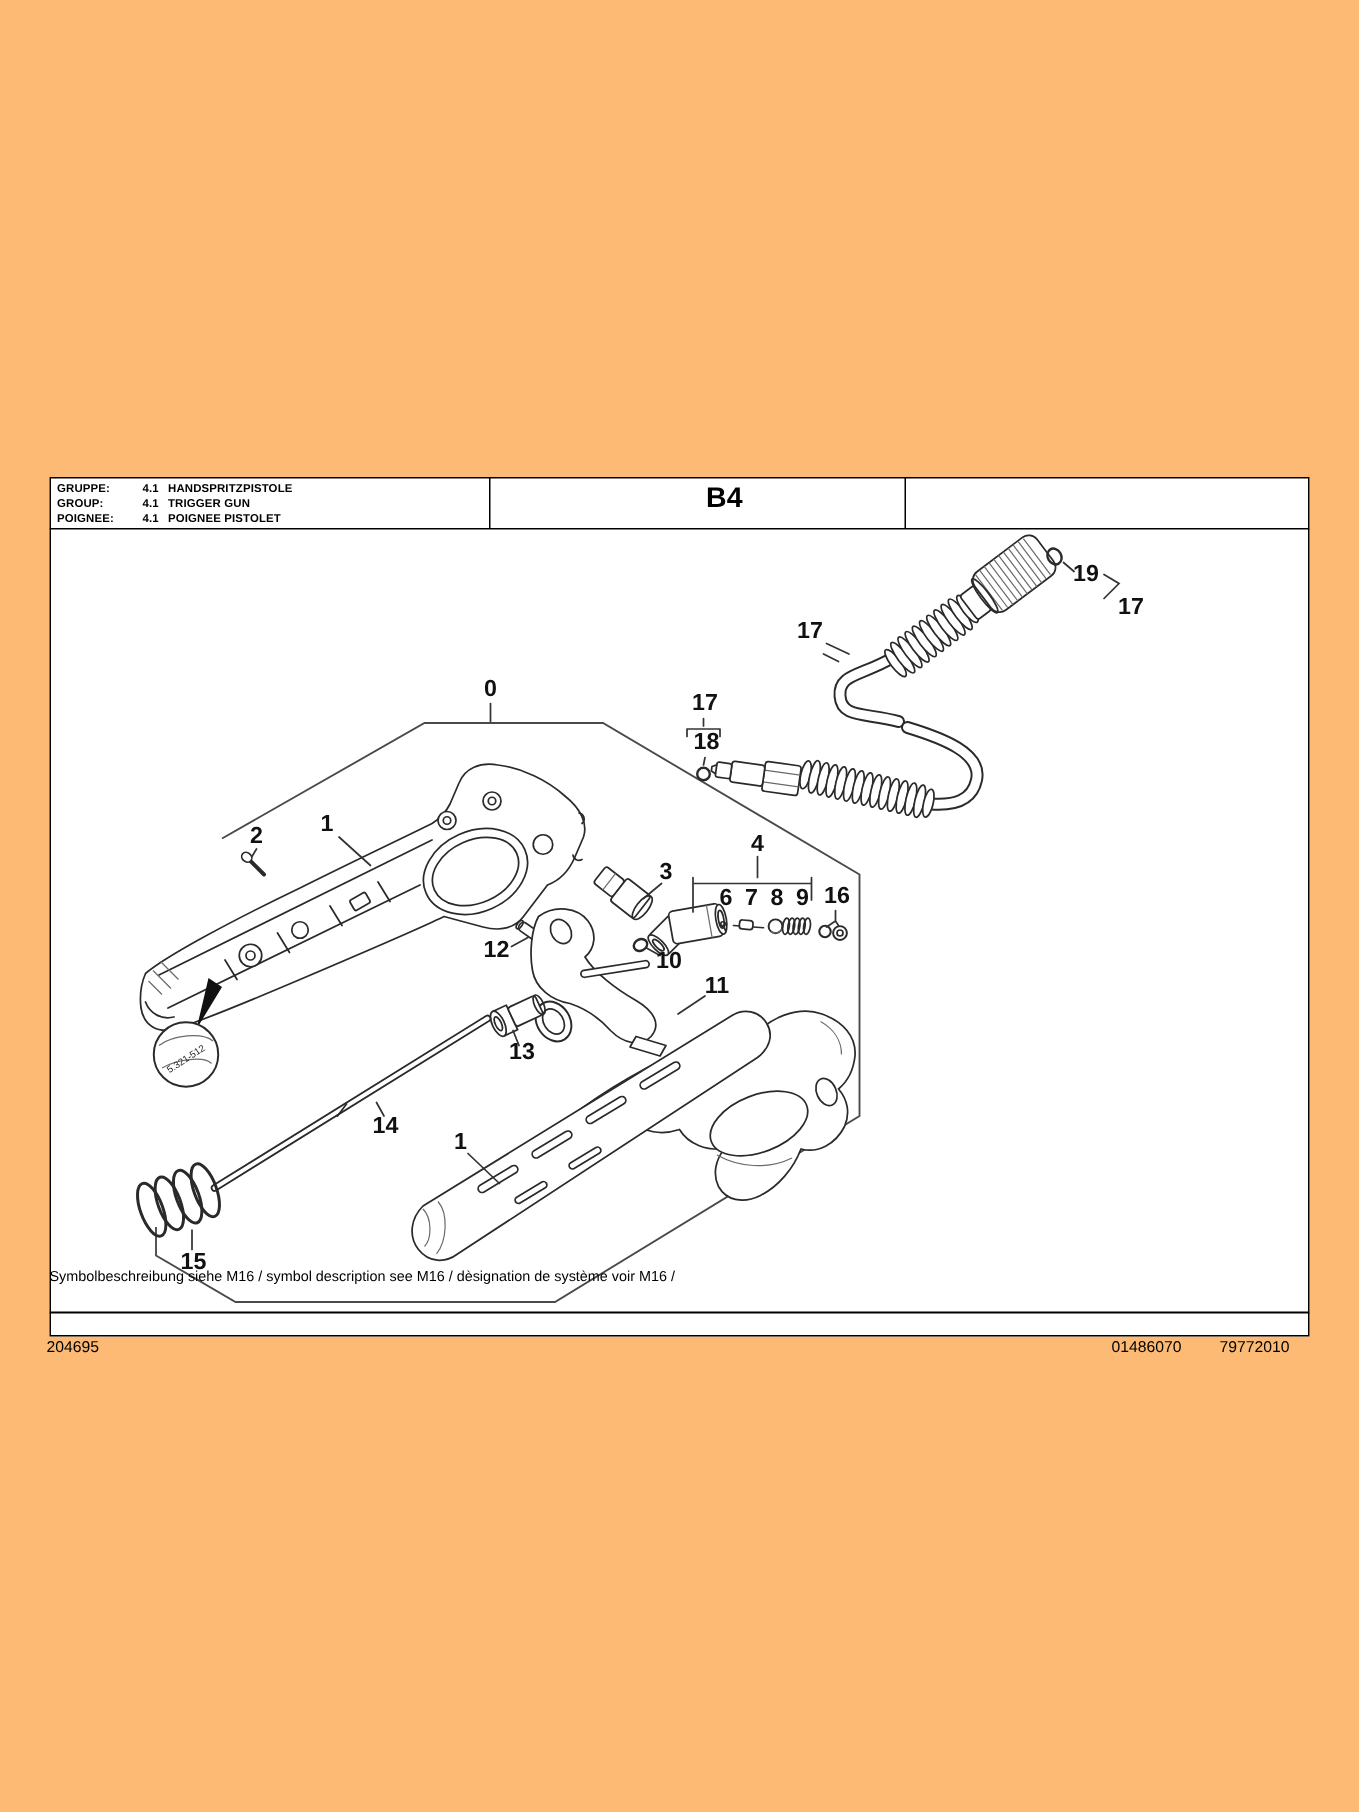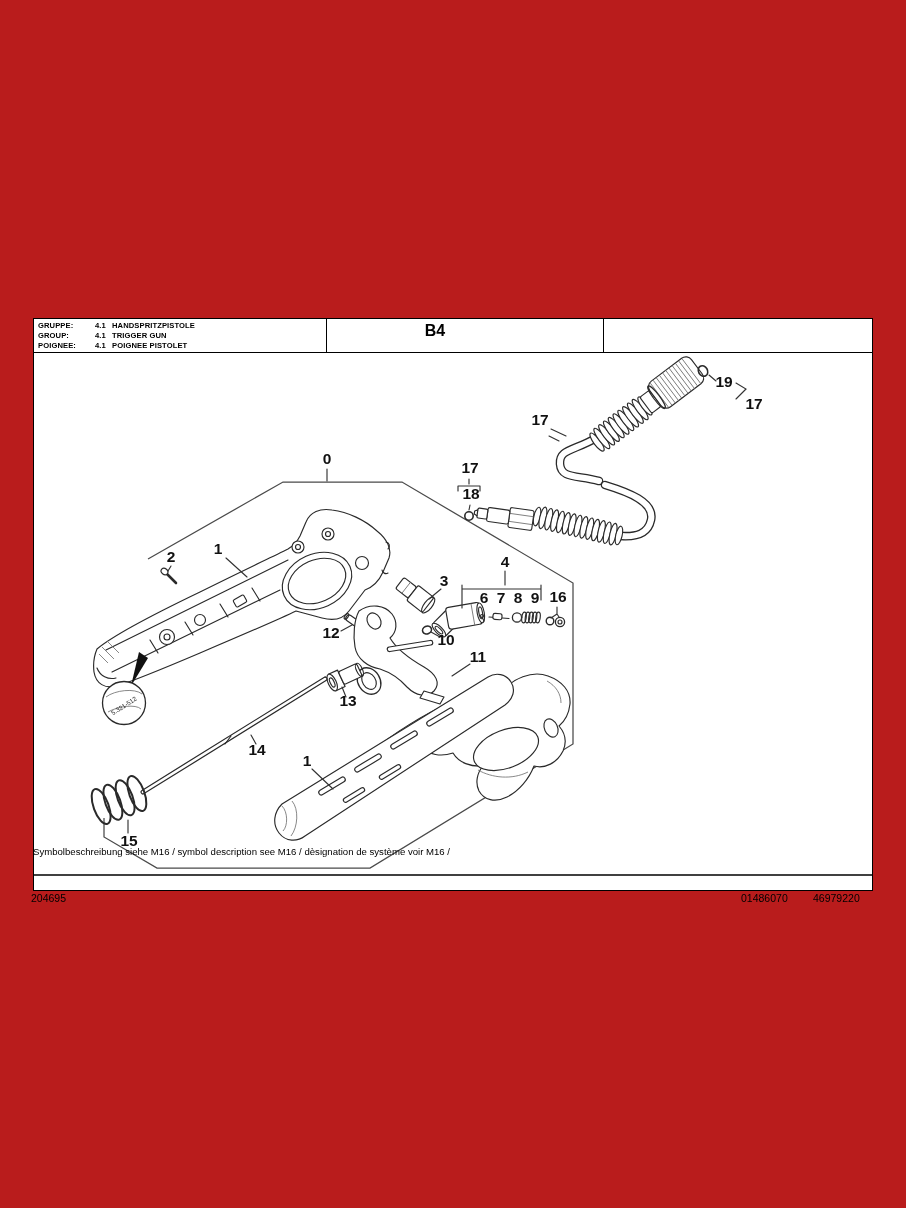--- a/index.html
+++ b/index.html
@@ -1,24 +1,24 @@
 <!DOCTYPE html>
 <html><head>
 <meta charset="utf-8">
 <style>
   html,body{margin:0;padding:0;background:#fff;}
   body{width:906px;height:1208px;position:relative;font-family:"Liberation Sans",sans-serif;color:#000;}
-  .page{position:absolute;inset:0;background:#b91c1c;}
+  .page{position:absolute;inset:0;background:#fdba74;}
   
   .header-box{position:absolute;left:33px;top:318px;width:838px;height:33px;border:1.6px solid #000;background:#fff;}
   .hdr-divider{position:absolute;top:318px;width:0;height:36px;border-left:1.3px solid #000;}
   .hdr-row{position:absolute;left:38px;height:10px;font-size:7.6px;font-weight:bold;letter-spacing:.1px;white-space:nowrap;}
   .hdr-row .c1{display:inline-block;width:57px;}
   .hdr-row .c2{display:inline-block;width:17px;}
-  .sheet-id{position:absolute;left:375px;top:322px;width:120px;text-align:center;font-size:16px;font-weight:bold;}
+  .sheet-id{position:absolute;left:375px;top:322px;width:120px;text-align:right;font-size:19px;font-weight:bold;}
   .model-id{position:absolute;left:604px;top:322px;width:256px;text-align:right;padding-right:11px;font-size:19px;font-weight:bold;box-sizing:border-box;}
   
   .main-box{position:absolute;left:33px;top:352px;width:838px;height:537px;border:1.6px solid #000;background:#fff;}
   .diagram-svg{position:absolute;left:33px;top:352px;width:840px;height:538px;}
   .symbol-note{position:absolute;left:33px;top:846px;width:840px;text-align:left;font-size:9.6px;}
   
   .footer-doc{position:absolute;left:31px;top:892px;font-size:10.5px;}
   .footer-n1{position:absolute;left:741px;top:892px;font-size:10.5px;}
   .footer-n2{position:absolute;left:813px;top:892px;font-size:10.5px;}
   
@@ -312,14 +312,14 @@
         <text x="471" y="499" class="callout">18</text>
         <text x="724" y="387" class="callout">19</text>
         <text x="754" y="409" class="callout">17</text>
       </g>
   </svg>
 
   <div class="symbol-note">Symbolbeschreibung siehe M16 / symbol description see M16 / dèsignation de système voir M16 /</div>
 
   <div class="footer-doc">204695</div>
   <div class="footer-n1">01486070</div>
-  <div class="footer-n2">46979220</div>
+  <div class="footer-n2">79772010</div>
 </div>
 
 </body></html>

